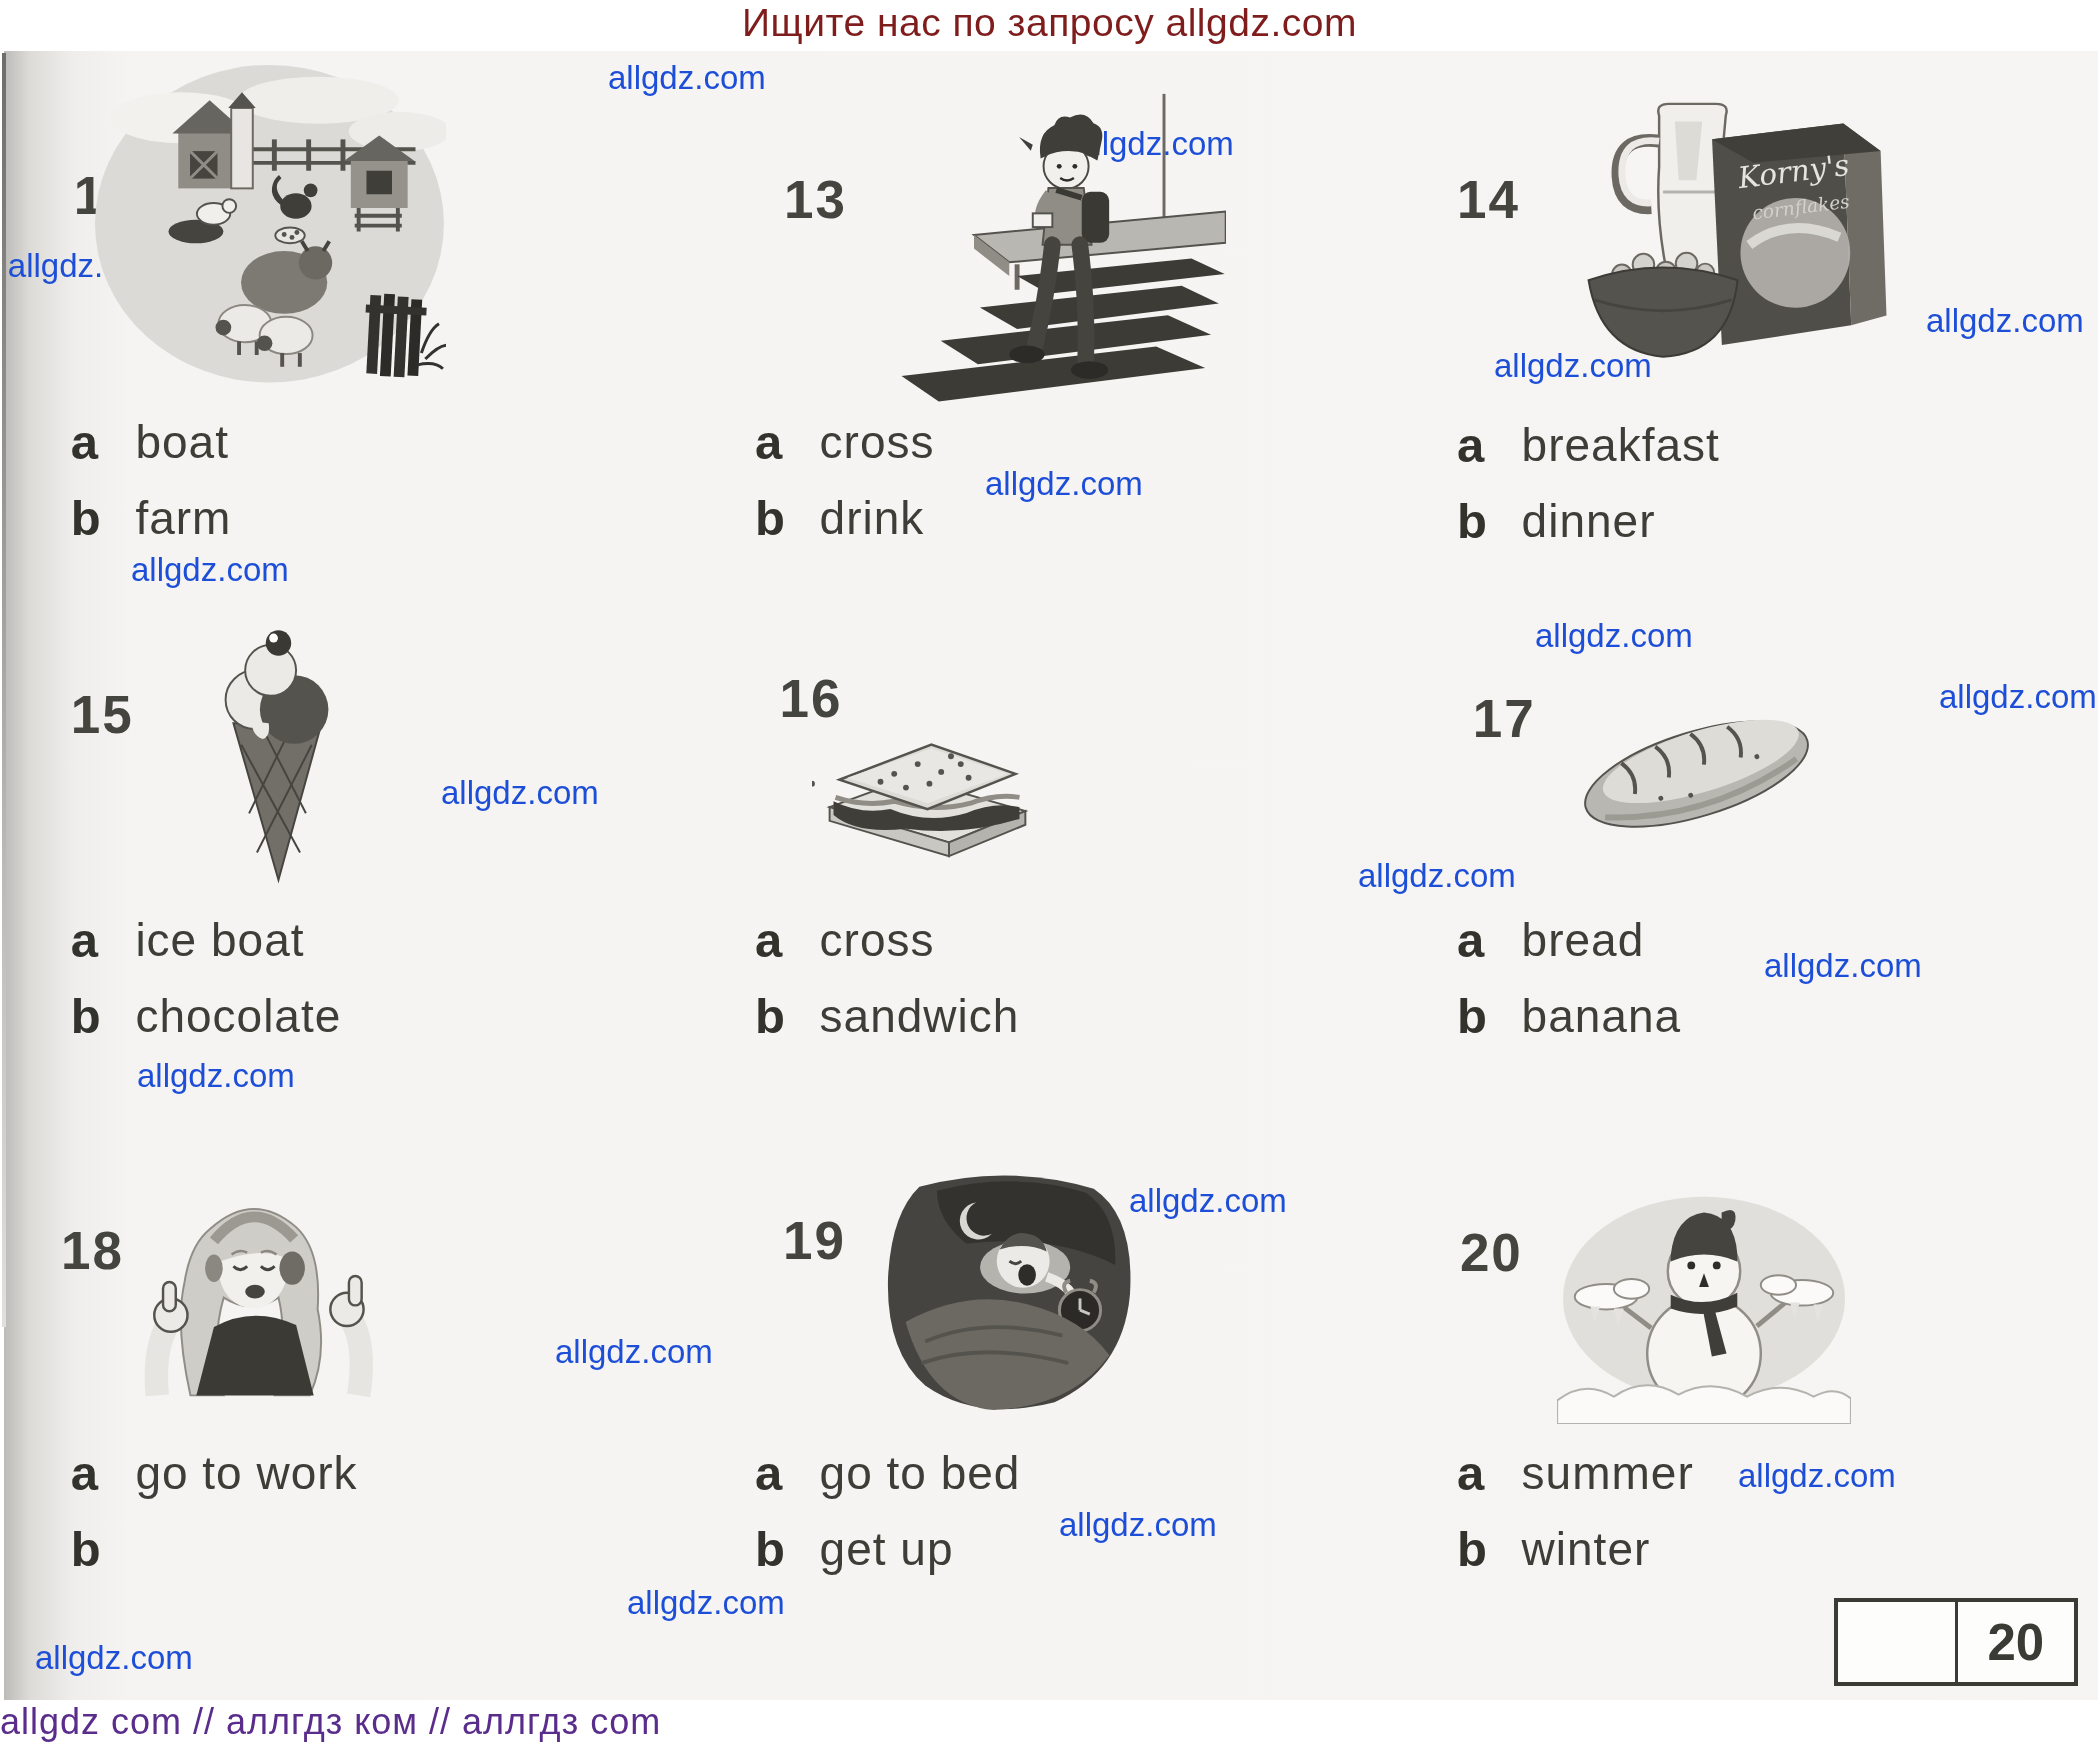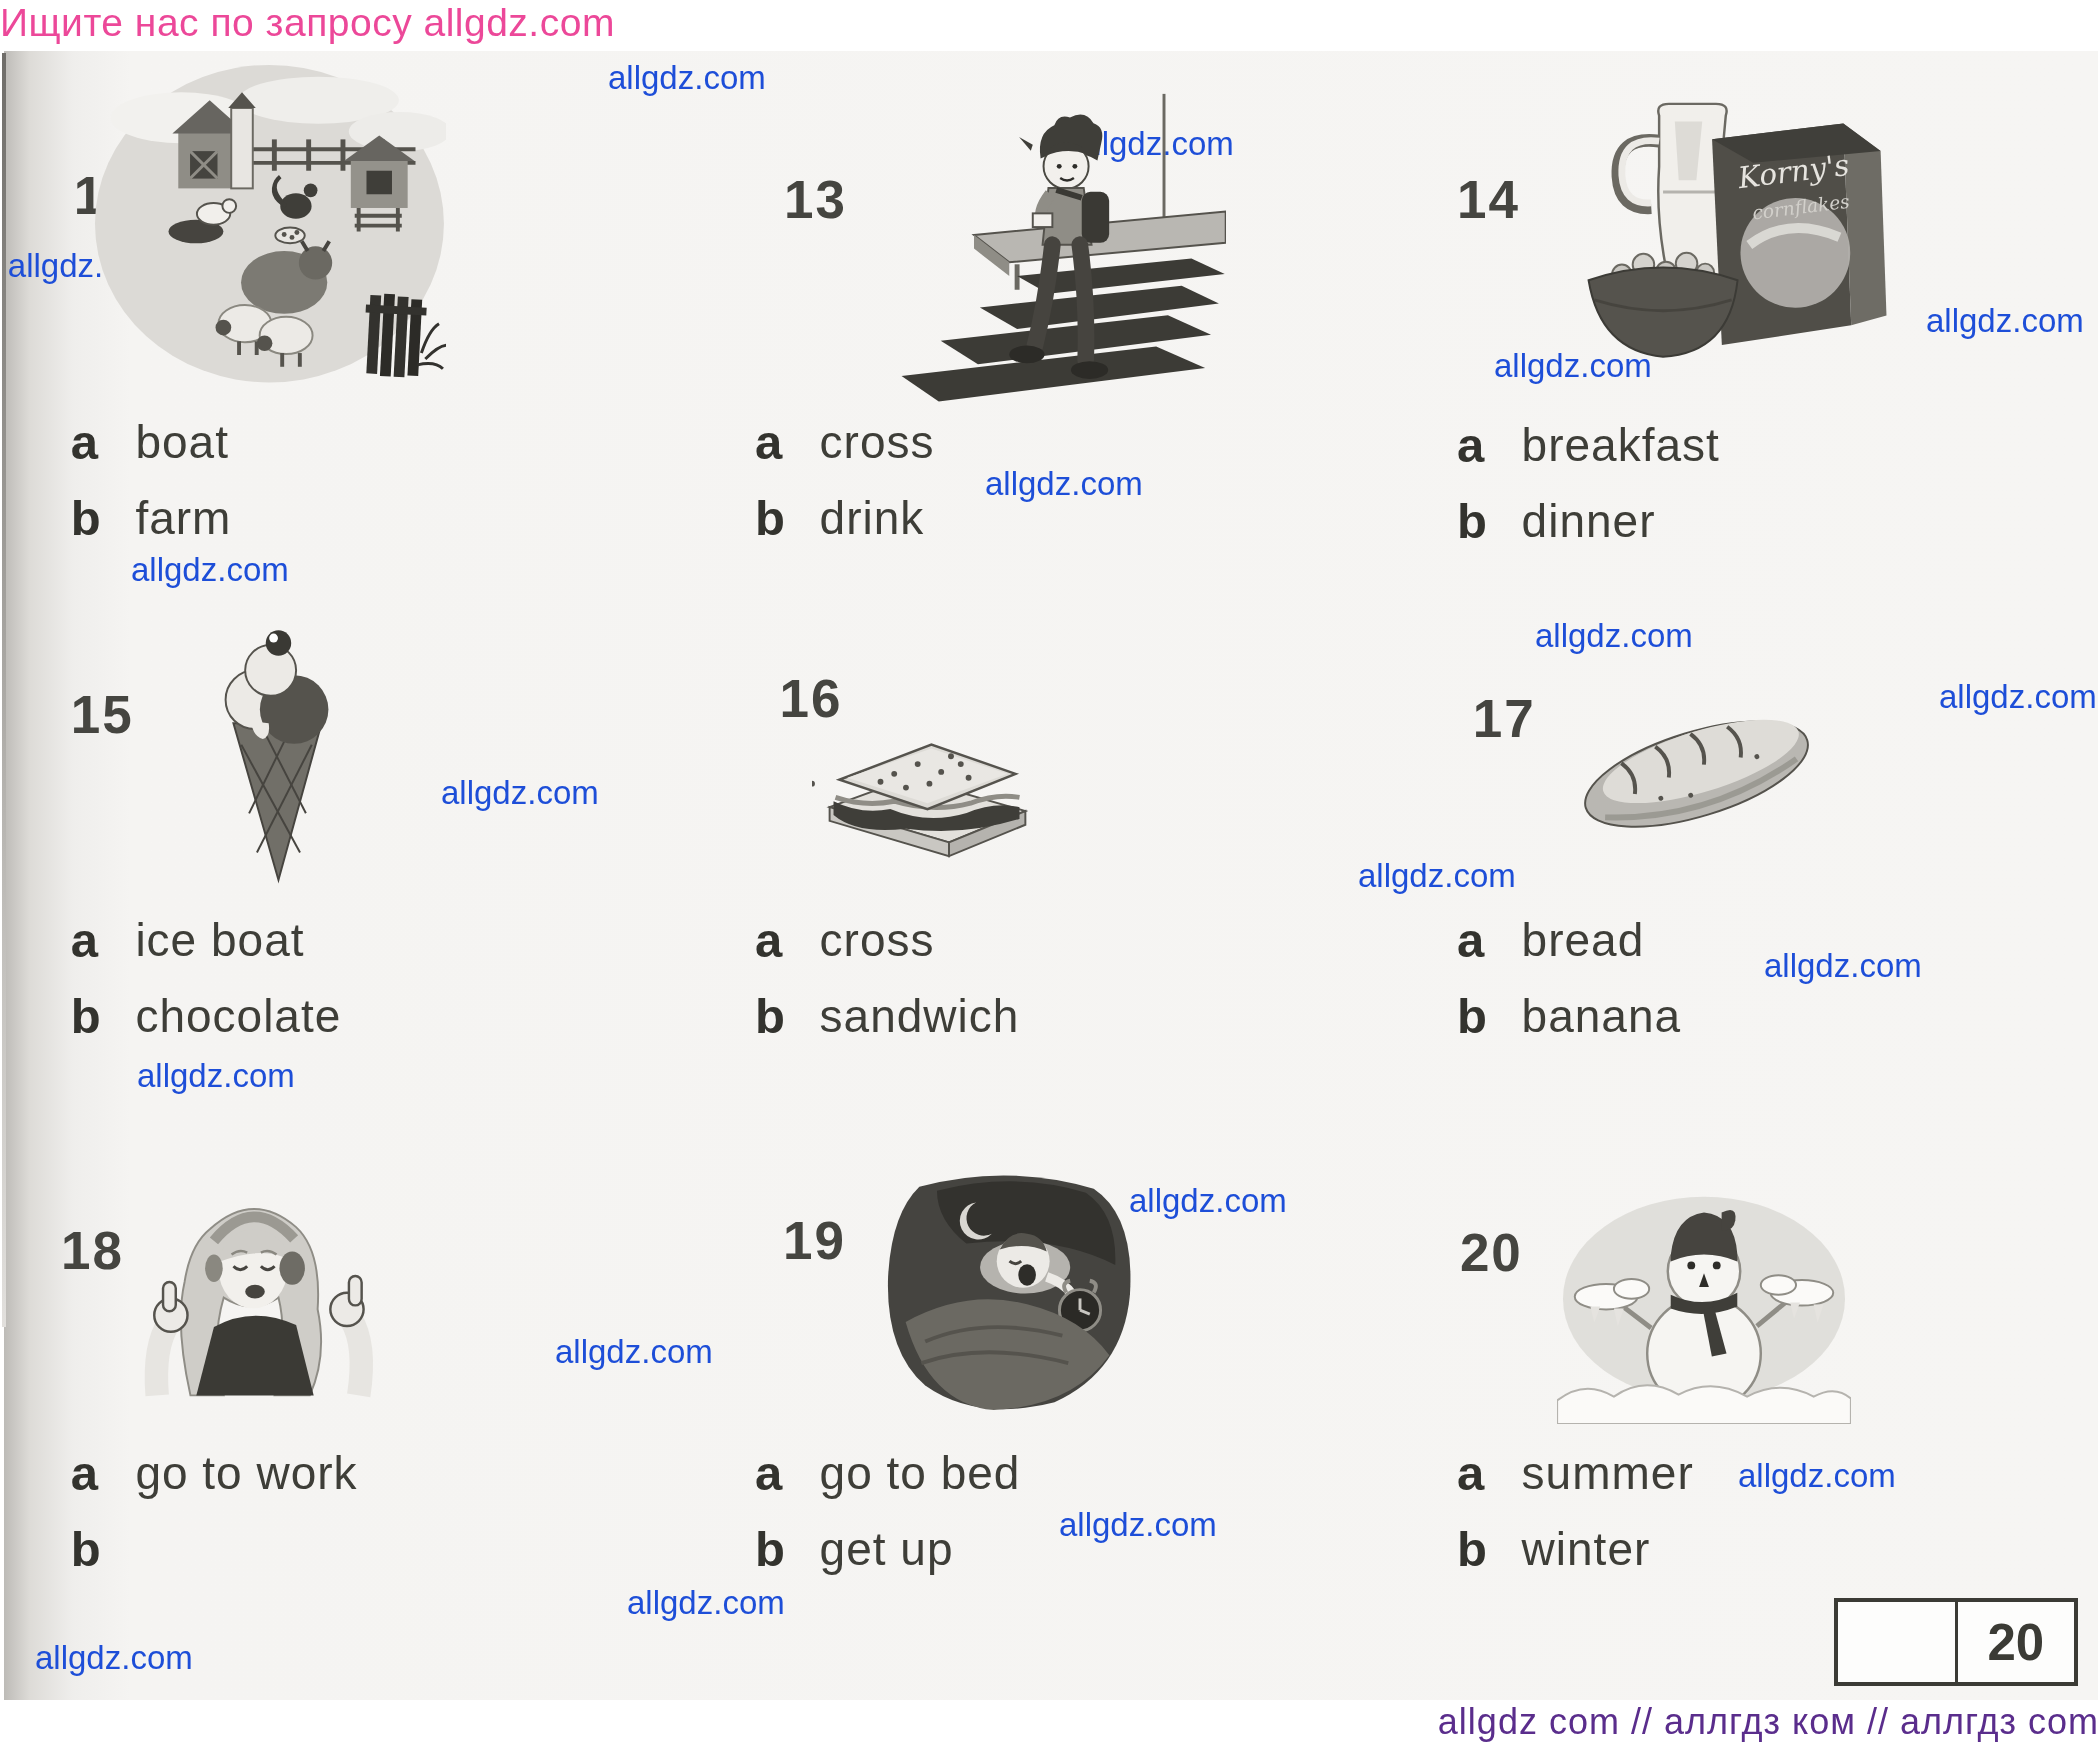--- a/index.html
+++ b/index.html
@@ -8,42 +8,42 @@
     background:#ffffff;font-family:"Liberation Sans",sans-serif;color:#1a1a1a;
   }
   
   .page{
     position:absolute;left:3.9px;top:51px;width:2095px;height:1649px;
     background:linear-gradient(90deg,#bdbbb7 0px,#dddbd7 25.5px,#efeeec 69px,#f5f4f2 127px,#f6f5f3 100%);
   }
   .page-edge{position:absolute;left:2px;top:53px;width:3.9px;height:1274px;
     background:linear-gradient(#6f6d69,#b7b5b1 60%,#e2e0dd);}
   .header-promo{
-    position:absolute;top:1px;left:0;width:100%;
-    font-size:39px;letter-spacing:0.5px;color:#ec4899;white-space:nowrap;
+    position:absolute;top:1px;left:0;width:100%;text-align:center;
+    font-size:39px;letter-spacing:0.5px;color:#7f1d1d;white-space:nowrap;
   }
   .wm{position:absolute;font-size:33px;color:#1d4ed8;white-space:nowrap;}
   .q{position:absolute;}
   .qnum{position:absolute;font-weight:bold;font-size:53px;color:#454540;letter-spacing:2px;}
   .art{position:absolute;}
   .opts{position:absolute;}
   .opt{display:flex;align-items:center;height:76px;}
   .opt-letter{font-weight:bold;font-size:49px;color:#33332e;width:45px;}
   .opt-word{font-size:46px;color:#3e3e38;letter-spacing:1px;margin-left:19.6px;white-space:nowrap;}
   .score-box{
     position:absolute;left:1834px;top:1598px;width:244px;height:88px;
     border:4.9px solid #3b3b35;background:#fdfdfc;display:flex;box-sizing:border-box;
   }
   .score-cell{flex:1;}
   .score-cell.value{
     border-left:3.9px solid #3b3b35;display:flex;align-items:center;justify-content:center;
     font-weight:bold;font-size:51px;color:#3b3b35;
   }
   .footer{
-    position:absolute;top:1701px;left:0;width:100%;text-align:right;
+    position:absolute;top:1701px;left:0;width:100%;text-align:left;
     font-size:36px;color:#5a2d8c;font-weight:500;letter-spacing:1px;white-space:nowrap;
   }
 </style>
 </head>
 <body>
 
 <div class="page"></div>
 <div class="page-edge"></div>
 
 <div class="header-promo">Ищите нас по запросу allgdz.com</div>

